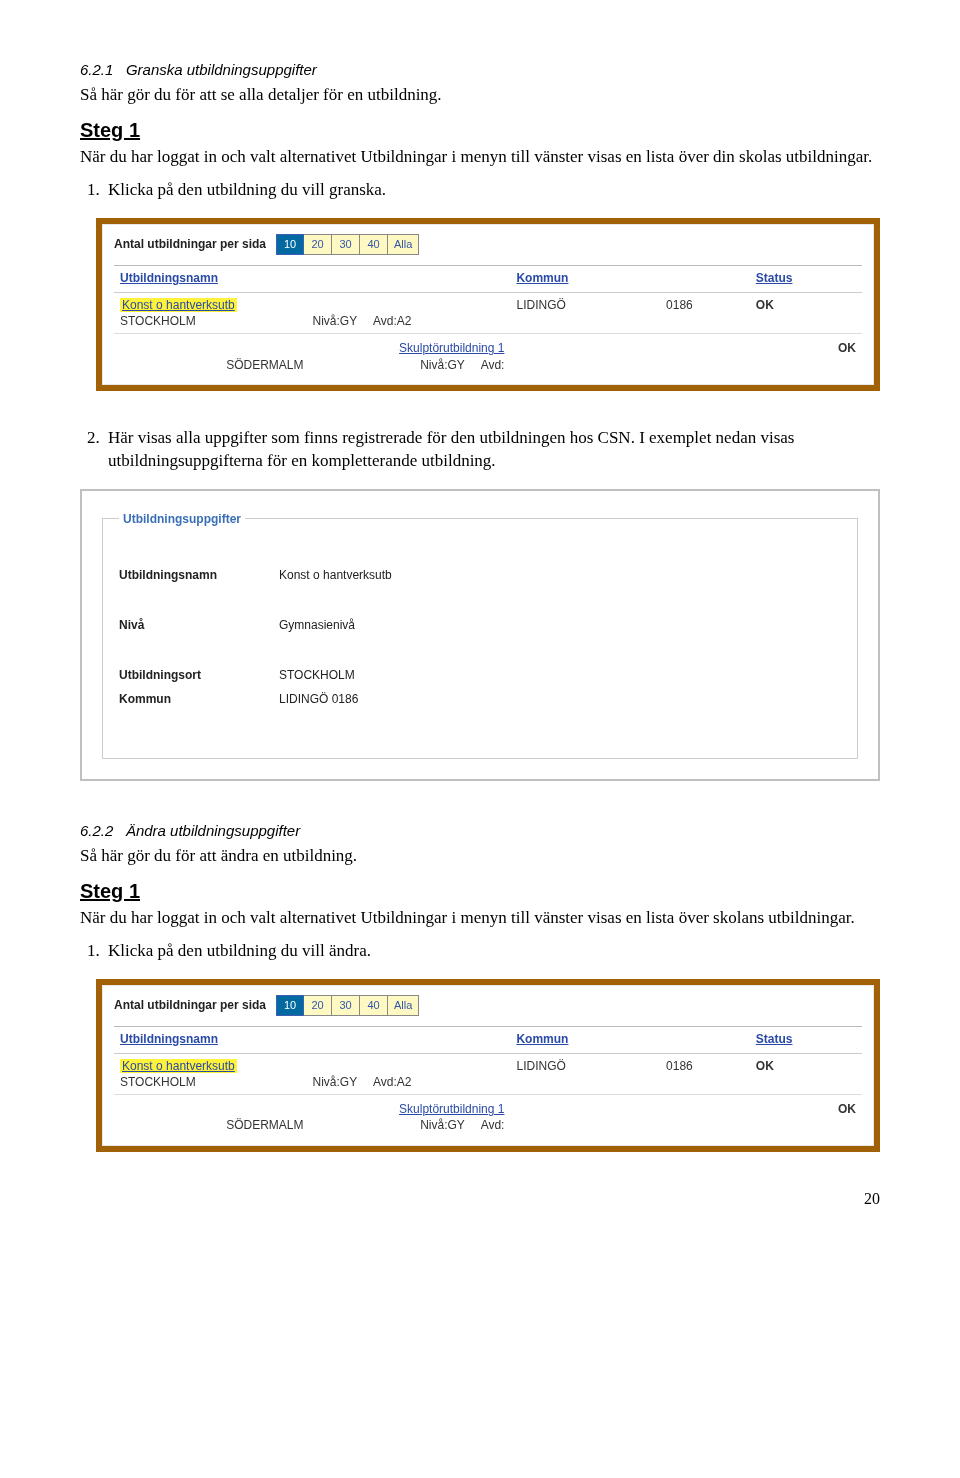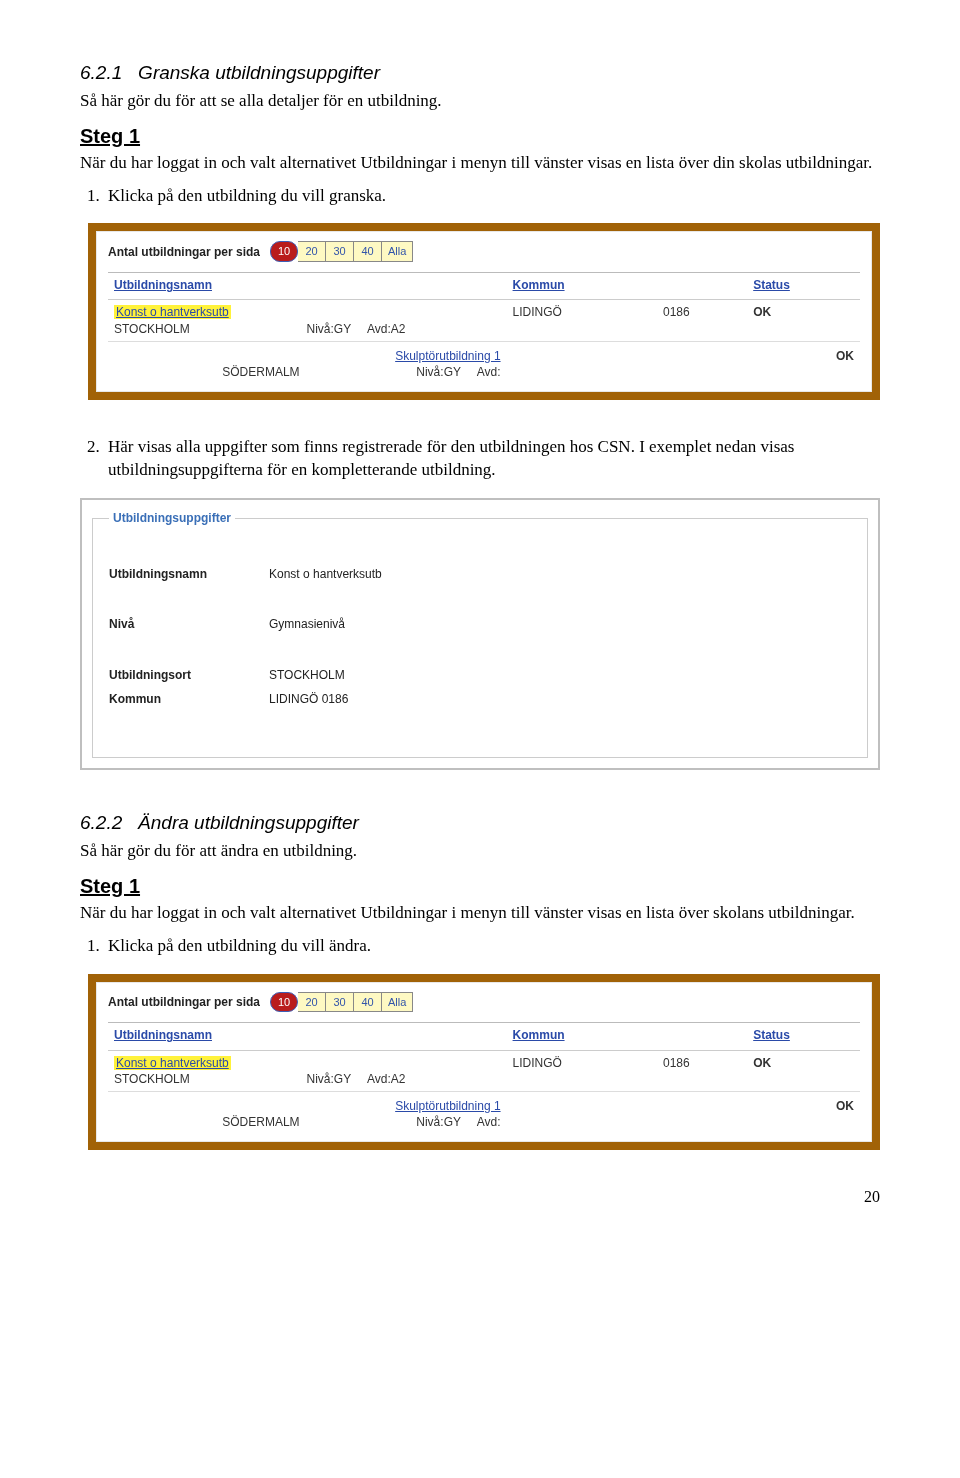--- a/index.html
+++ b/index.html
@@ -9,56 +9,56 @@
     color: #000;
     background: #fff;
     margin: 0;
     padding: 60px 80px 40px 80px;
     width: 960px;
     line-height: 1.35;
   }
   h3.section {
     font-family: Arial, Helvetica, sans-serif;
     font-weight: normal;
-    font-size: 19px;
+    font-size: 15px;
     font-style: italic;
     margin: 0 0 4px 0;
   }
   p.intro { margin: 4px 0 10px 0; }
   p.stepnum { font-weight: bold; font-family: Arial, sans-serif; margin: 8px 0 2px 0; font-size: 20px; text-decoration: underline; }
   p.step { margin: 0 0 10px 0; }
   ol.numlist { margin: 0 0 16px 24px; padding: 0; }
   ol.numlist li { margin: 0 0 4px 0; padding-left: 4px; }
 
   
   .shot {
-    border: 8px solid #a16207;
+    border: 6px solid #a16207;
     background: #fff;
-    margin: 10px 0 36px 8px;
+    margin: 10px 0 36px 16px;
     padding: 0;
     font-family: Verdana, Arial, sans-serif;
     font-size: 12px;
     color: #333;
     box-shadow: 0 0 0 1px #e8e8e8 inset;
     position: relative;
   }
   .shot-inner { padding: 10px 12px 8px 12px; }
   .pagerow { display: flex; align-items: center; gap: 10px; margin-bottom: 10px; }
   .pagerow .lbl { font-weight: bold; color: #222; }
   .pager { display: flex; }
   .pager .pg {
     border: 1px solid #888;
     min-width: 28px;
     text-align: center;
     padding: 2px 6px;
     color: #3355aa;
     background: #fef9c3;
     font-size: 11px;
   }
-  .pager .pg.active { background: #b91c1c; color: #fff; border-color: #3d5fb6; border-radius: 10px; }
+  .pager .pg.active { background: #0369a1; color: #fff; border-color: #3d5fb6; }
   .pager .pg + .pg { border-left: none; }
 
   table.listing { width: 100%; border-collapse: collapse; }
   table.listing th {
     text-align: left;
     color: #2a4aa8;
     font-weight: bold;
     text-decoration: underline;
     padding: 4px 6px 6px 6px;
     border-top: 1px solid #bbb;
@@ -73,21 +73,21 @@
   .linkish { color: #2a4aa8; text-decoration: underline; }
   .highlight { background: #fff23a; padding: 0 2px; }
   .subline { color: #333; }
   .ok { font-weight: bold; }
   tr.sep td { border-top: 1px solid #ddd; padding-top: 6px; text-align: right; }
 
   
   .detailsbox {
     border: 2px solid #bfbfbf;
     margin: 10px 0 40px 0;
-    padding: 0;
+    padding: 10px;
     font-family: Verdana, Arial, sans-serif;
     font-size: 12px;
   }
   .detailsbox fieldset {
     border: 1px solid #ccc;
     margin: 10px;
     padding: 14px 16px 24px 16px;
   }
   .detailsbox legend { color: #3a6fb7; font-weight: bold; padding: 0 4px; }
   .drow { display: flex; margin: 8px 0; }

